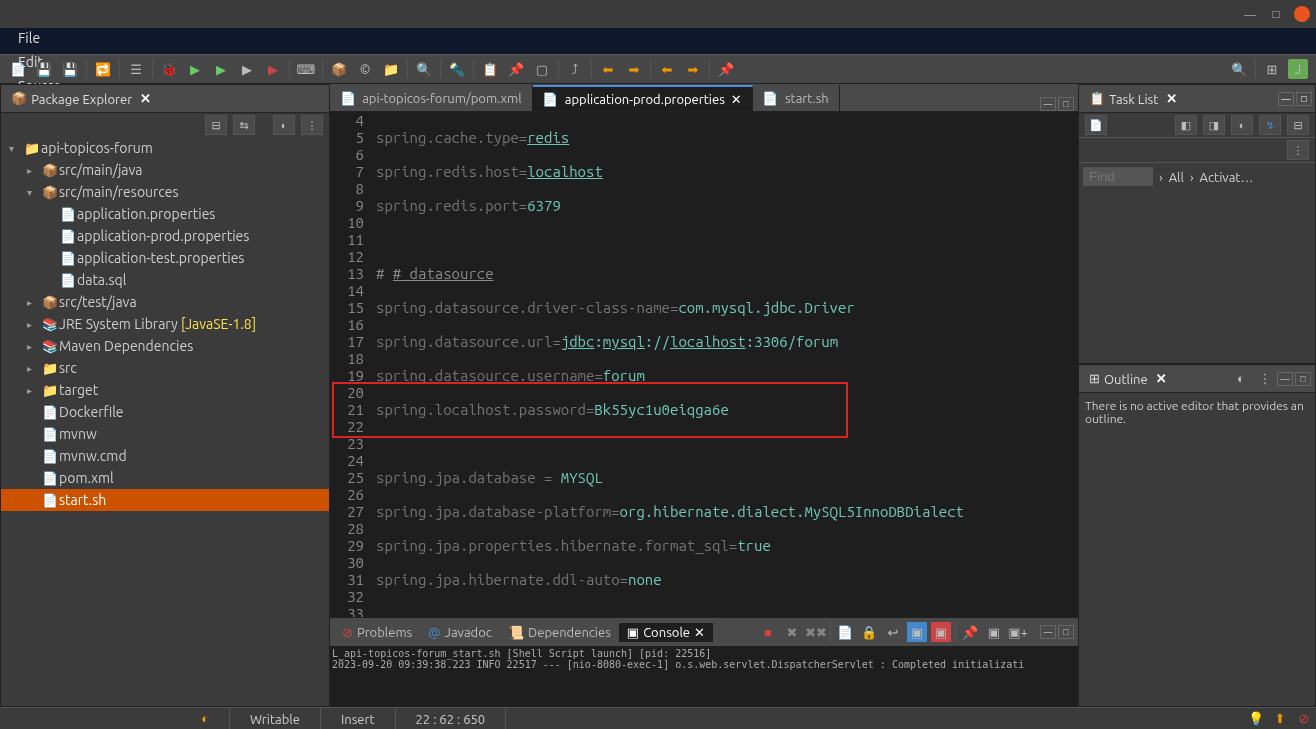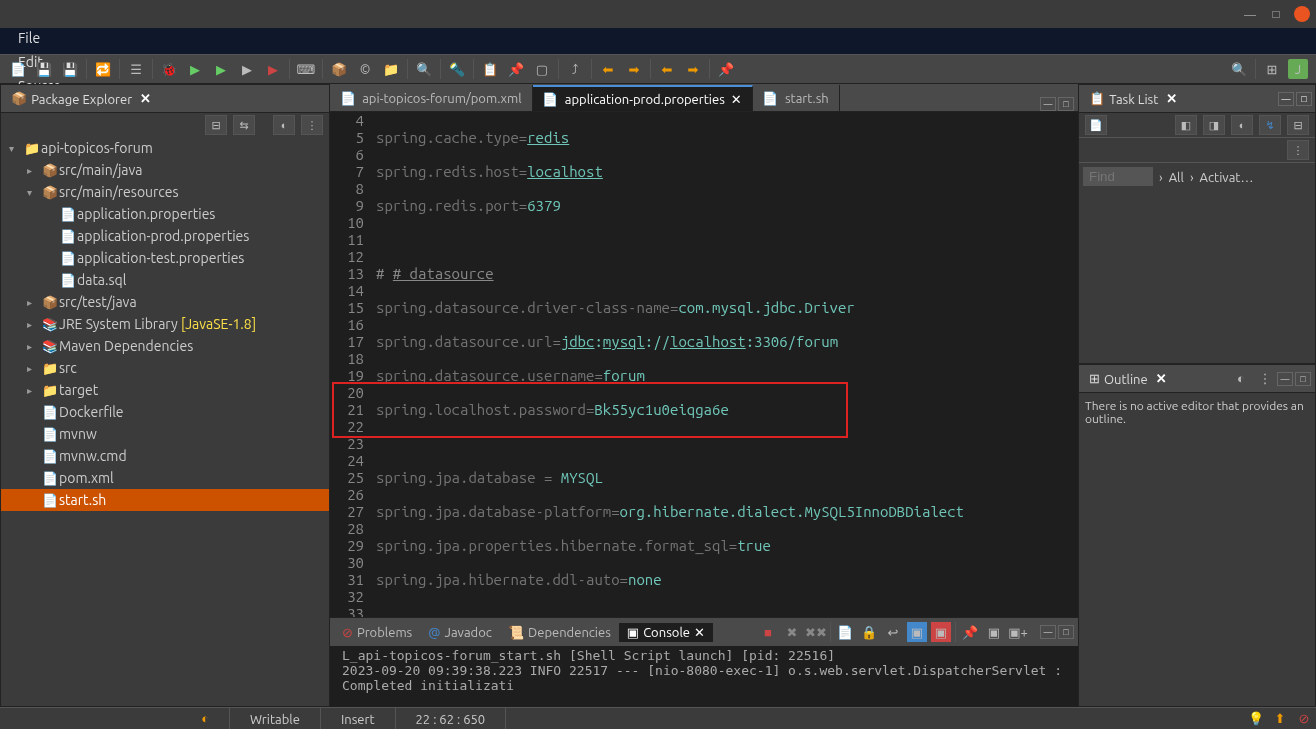--- a/index.html
+++ b/index.html
@@ -38,21 +38,21 @@
 .gutter { position:absolute; left:0; top:0; width:40px; text-align:right; color:#888; padding-right:6px; }
 .code { position:absolute; left:46px; top:0; white-space:pre; color:#ccc; }
 .lh { height:17px; }
 .k-key{color:#737373}.k-val{color:#6fc6b8}.k-cmt{color:#888}.k-link{color:#6fc6b8;text-decoration:underline}
 .red-box{border:2px solid #dd2222;position:absolute;pointer-events:none}
 .console-area { height:90px; border-top:1px solid #222; display:flex; flex-direction:column; }
 .console-tabs { background:#4a4a4a; height:28px; display:flex; align-items:center; padding:0 4px; }
 .ctab { display:flex; align-items:center; gap:4px; padding:2px 8px; color:#bbb; font-size:13px; }
 .ctab.active { background:#1e1e1e; color:#fff; }
 .ctab-spacer { flex:1; }
-.console-body { flex:1; background:#1e1e1e; padding:2px 12px; font-family:monospace; font-size:13px; color:#aaa; overflow:hidden; }
+.console-body { flex:1; background:#1e1e1e; padding:2px 2px; font-family:monospace; font-size:10px; color:#aaa; overflow:hidden; }
 .right { width:238px; display:flex; flex-direction:column; }
 .task-list { height:280px; border-bottom:1px solid #222; display:flex; flex-direction:column; }
 .outline { flex:1; display:flex; flex-direction:column; }
 .find-row { display:flex; align-items:center; gap:6px; padding:4px; border-top:1px solid #555; }
 .find-row input { background:#555; border:none; color:#ccc; padding:2px 6px; width:70px; }
 .statusbar { height:22px; background:#3b3b3b; display:flex; align-items:center; font-size:13px; color:#ccc; border-top:1px solid #555; }
 .sb-cell { padding:0 20px; border-right:1px solid #555; height:100%; display:flex; align-items:center; }
 .mm-btn { position:absolute; right:4px; display:flex; gap:2px; }
 .mm-btn span { width:16px; height:14px; border:1px solid #666; font-size:9px; display:flex; align-items:center; justify-content:center; }
 .bright{color:#fff}

